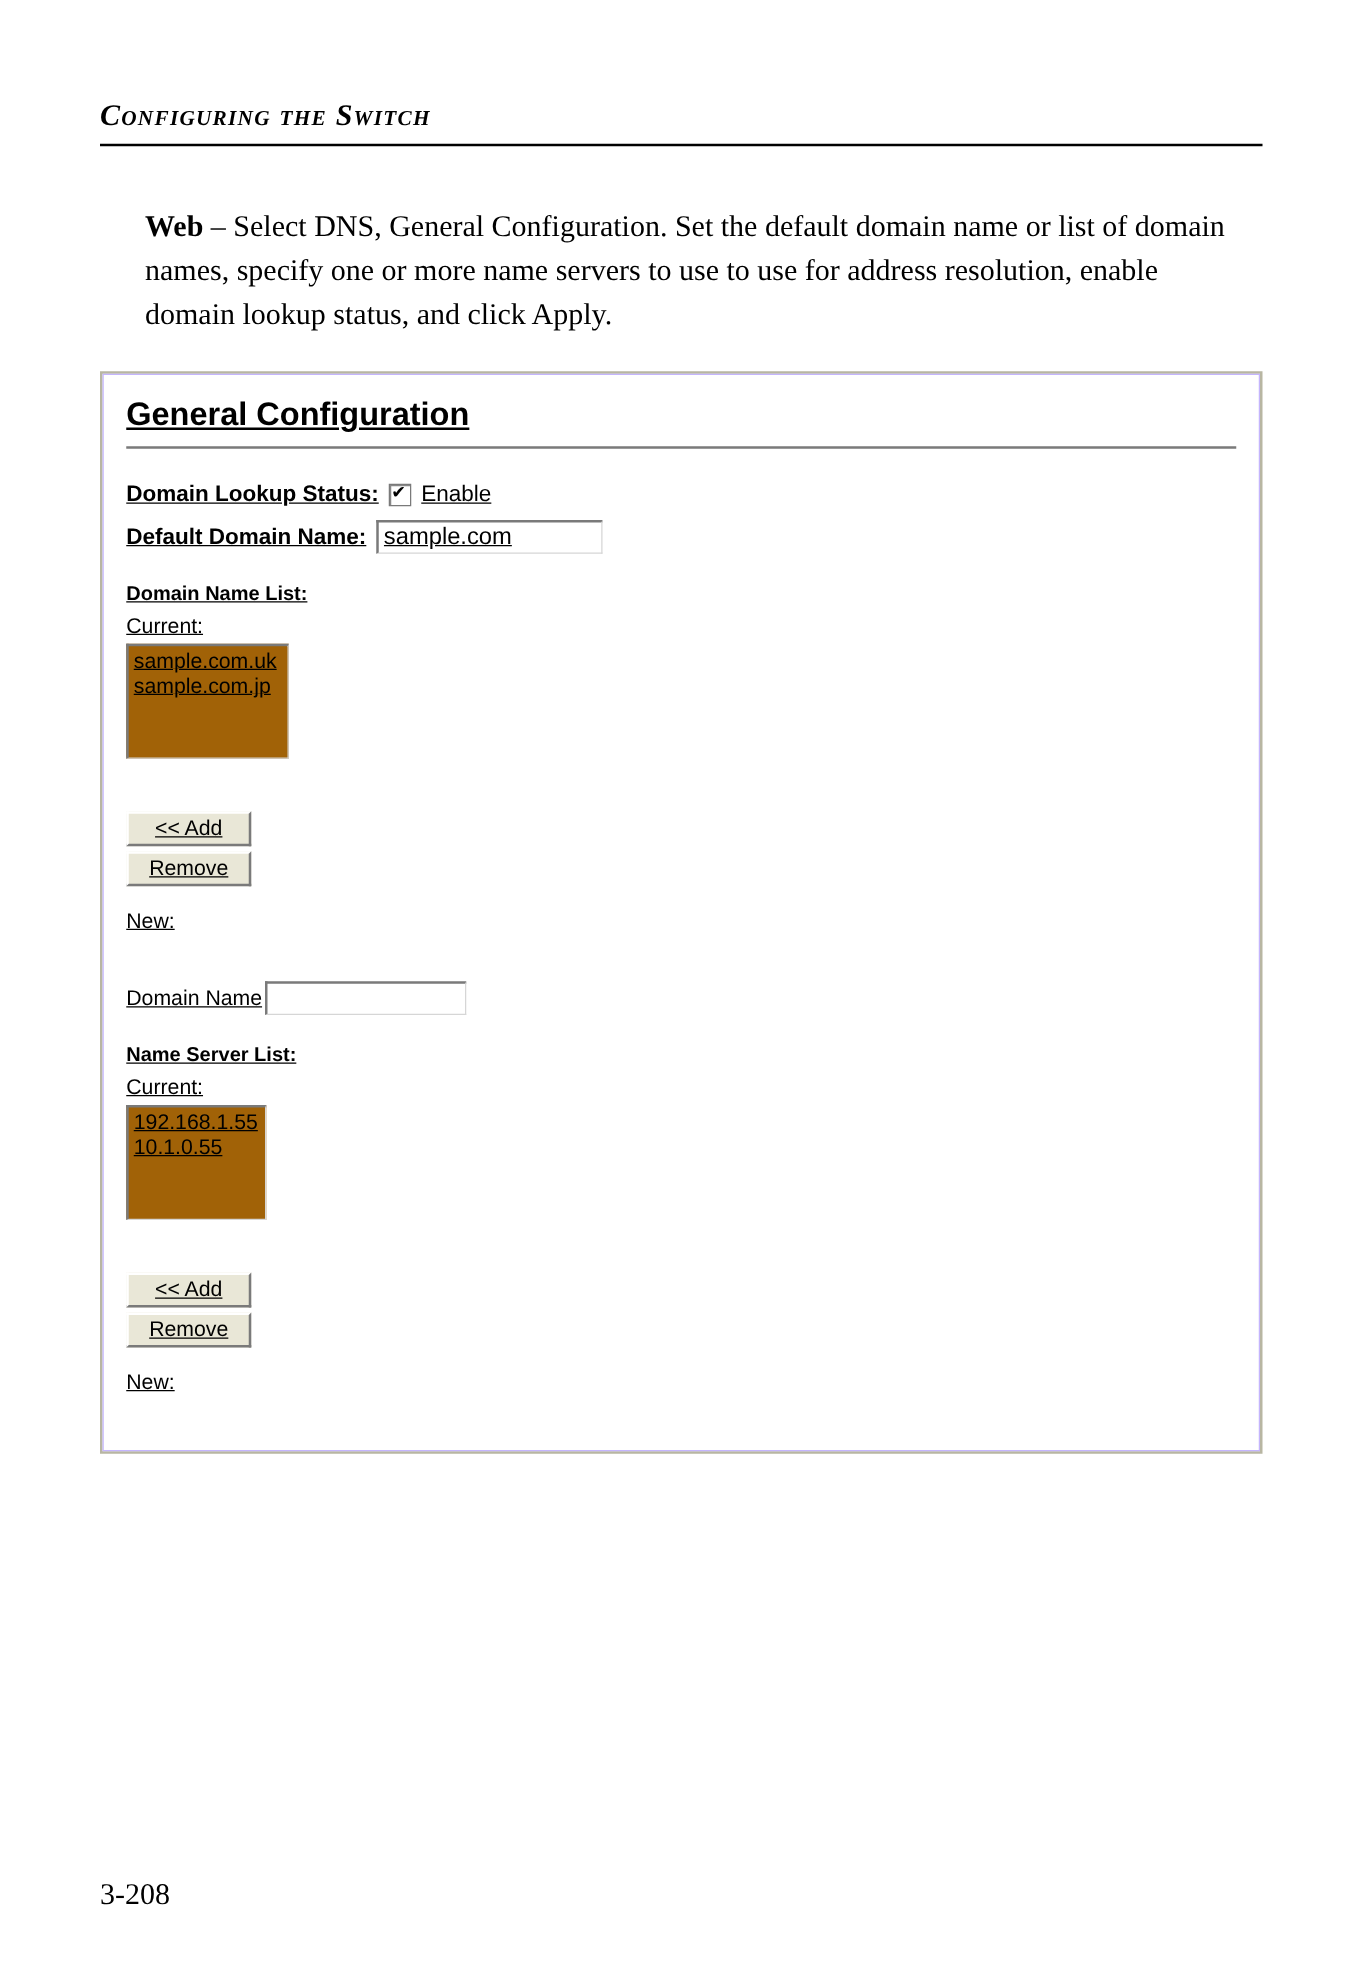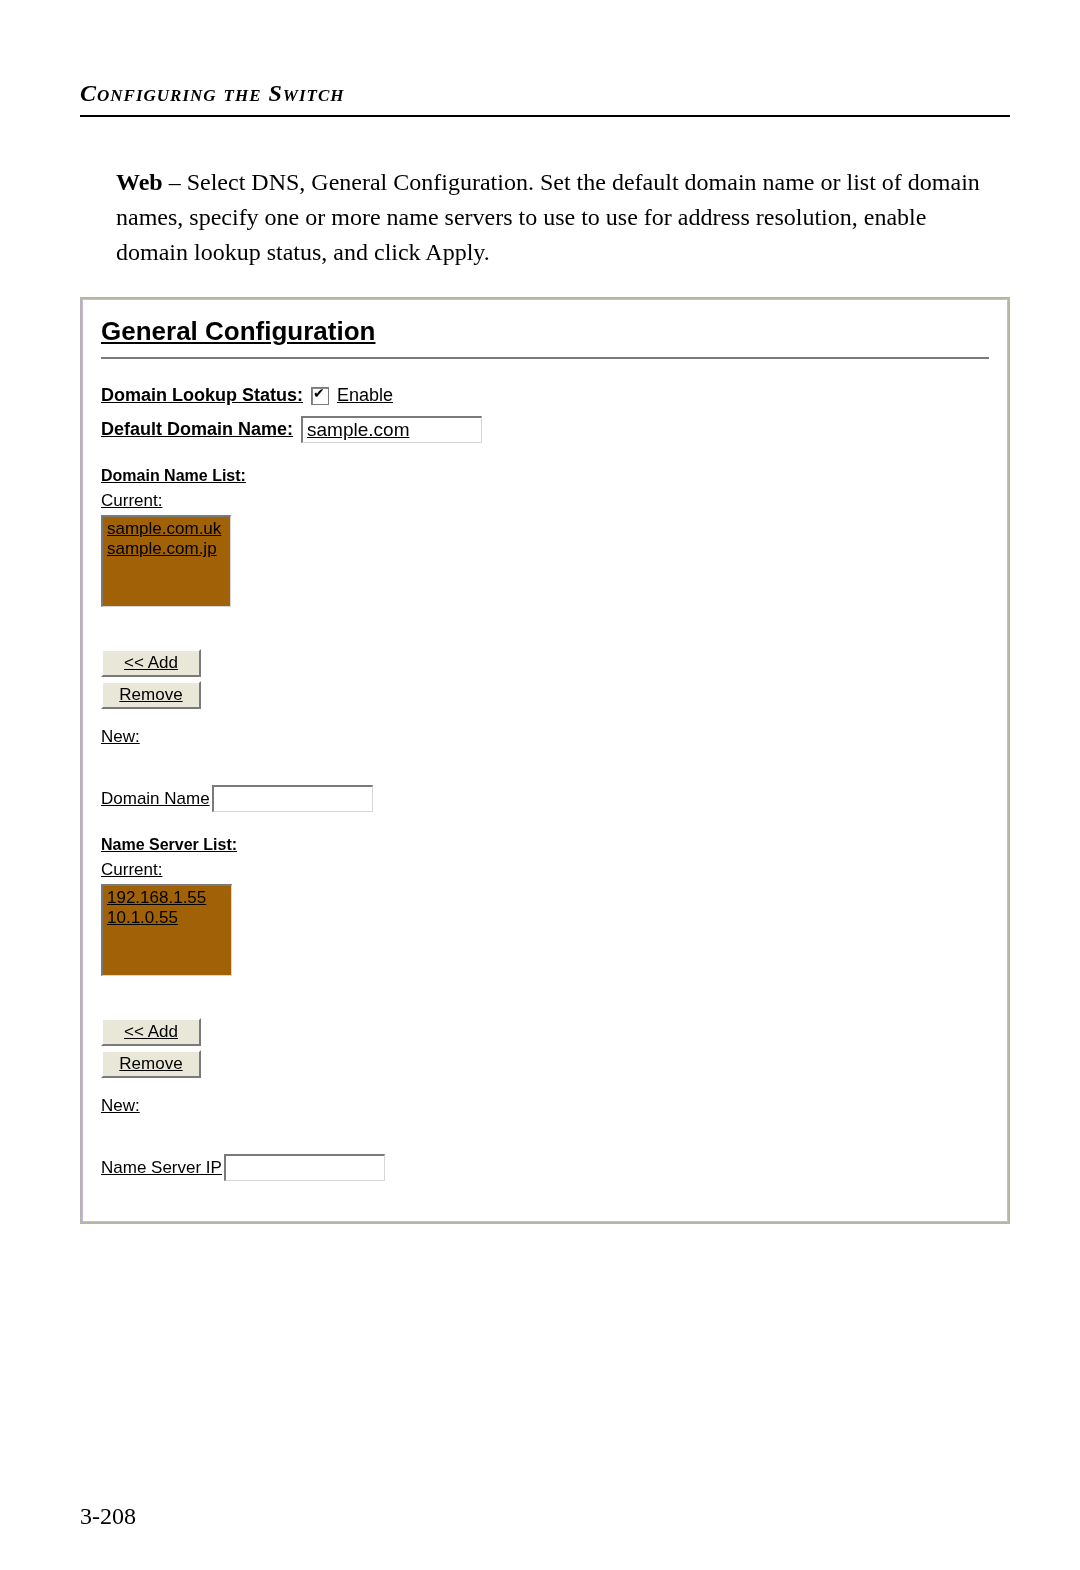--- a/index.html
+++ b/index.html
@@ -223,35 +223,31 @@
             <span class="inline-label">Domain Name</span>
             <input class="text-input wide-input" type="text" value="" style="">
           </div>
         </div>
       </div>
 
       <div class="section-label">Name Server List:</div>
       <div class="list-cols">
         <div class="col">
           <div class="col-label">Current:</div>
-          <div class="listbox" style="width:131px;">
+          <div class="listbox" style="width:112px;">
             <div>192.168.1.55</div>
             <div>10.1.0.55</div>
           </div>
         </div>
         <div class="btn-col">
           <div class="win-btn">&lt;&lt; Add</div>
           <div class="win-btn">Remove</div>
         </div>
         <div class="new-col">
           <div class="col-label">New:</div>
-          <div class="new-row">
-            <span class="inline-label">Name Server IP</span>
-            <input class="text-input wide-input" type="text" value="" style="">
-          </div>
         </div>
       </div>
 
     </div>
   </div>
 
   <div class="page-number">3-208</div>
 
 </div>
 

